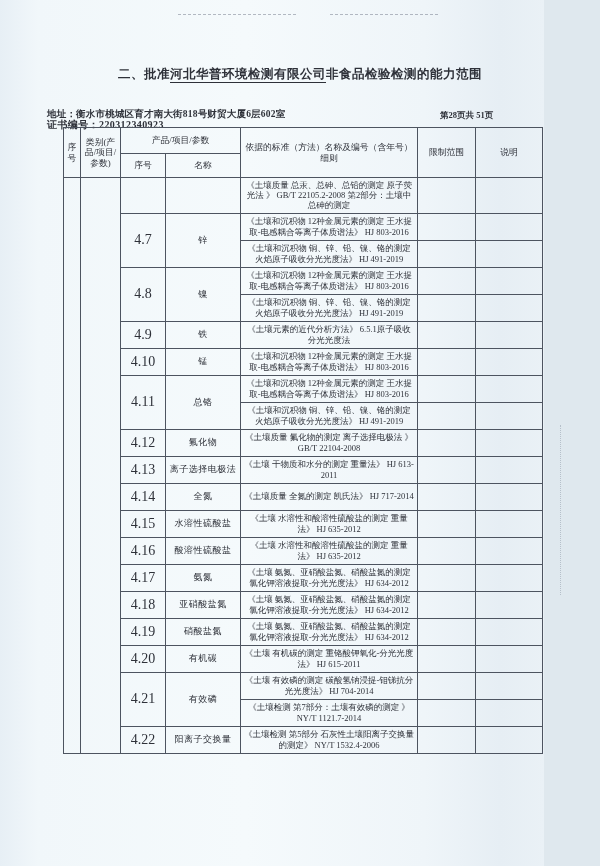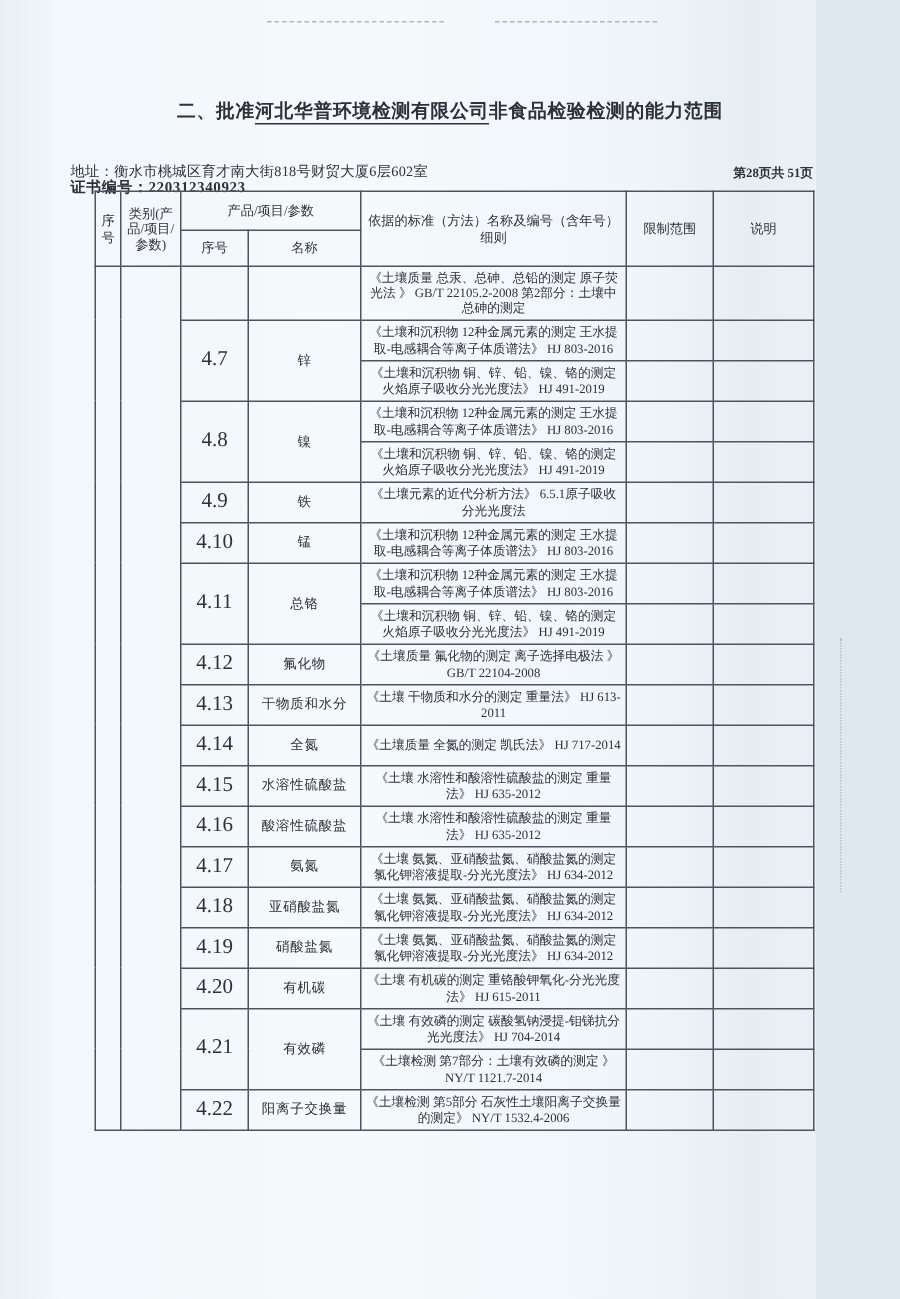--- a/index.html
+++ b/index.html
@@ -18,22 +18,22 @@
   .artifact.a1{top:14px;left:178px;width:118px;}
   .artifact.a2{top:14px;left:330px;width:108px;}
   .artifact.v1{position:absolute;top:425px;left:560px;height:170px;width:0;
     border-left:1px dotted rgba(90,100,120,0.30);border-top:none;}
   .title{
     position:absolute;top:66px;left:0;width:600px;text-align:center;
     font-size:12.5px;font-weight:bold;letter-spacing:0.5px;white-space:nowrap;
   }
   .title .comp{border-bottom:1px solid #2e3139;padding-bottom:1px;}
   .cert-line{position:absolute;top:93px;left:47px;font-size:10px;font-weight:bold;letter-spacing:0.4px;margin-top:25px;}
-  .addr-line{position:absolute;top:108px;left:47px;font-size:9.5px;font-weight:normal;letter-spacing:0.2px;}
-  .page-info{position:absolute;top:110px;left:440px;width:102px;text-align:right;font-size:8.5px;font-weight:bold;}
+  .addr-line{position:absolute;top:108px;left:47px;font-size:9.5px;font-weight:bold;letter-spacing:0.2px;}
+  .page-info{position:absolute;top:110px;left:440px;width:102px;text-align:left;font-size:8.5px;font-weight:bold;}
   .tbl-wrap{position:absolute;top:127px;left:63px;}
   table{border-collapse:collapse;table-layout:fixed;width:479px;}
   col.c1{width:17px;} col.c2{width:40px;} col.c3{width:45px;} col.c4{width:75px;}
   col.c5{width:177px;} col.c6{width:58px;} col.c7{width:67px;}
   th,td{
     border:1px solid #4d5460;
     text-align:center;vertical-align:middle;
     font-weight:normal;color:#2e3139;
     padding:1px 2px;overflow:hidden;
   }
@@ -149,21 +149,21 @@
           </tr>
           <tr>
             <td class="pseq">4.12</td>
             <td class="pname">氟化物</td>
             <td class="std">《土壤质量 氟化物的测定 离子选择电极法 》 GB/T 22104-2008</td>
             <td class="lim"></td>
             <td class="note"></td>
           </tr>
           <tr>
             <td class="pseq">4.13</td>
-            <td class="pname">干物质和水分</td>
+            <td class="pname">离子选择电极法</td>
             <td class="std">《土壤 干物质和水分的测定 重量法》 HJ 613-2011</td>
             <td class="lim"></td>
             <td class="note"></td>
           </tr>
           <tr>
             <td class="pseq">4.14</td>
             <td class="pname">全氮</td>
             <td class="std">《土壤质量 全氮的测定 凯氏法》 HJ 717-2014</td>
             <td class="lim"></td>
             <td class="note"></td>

